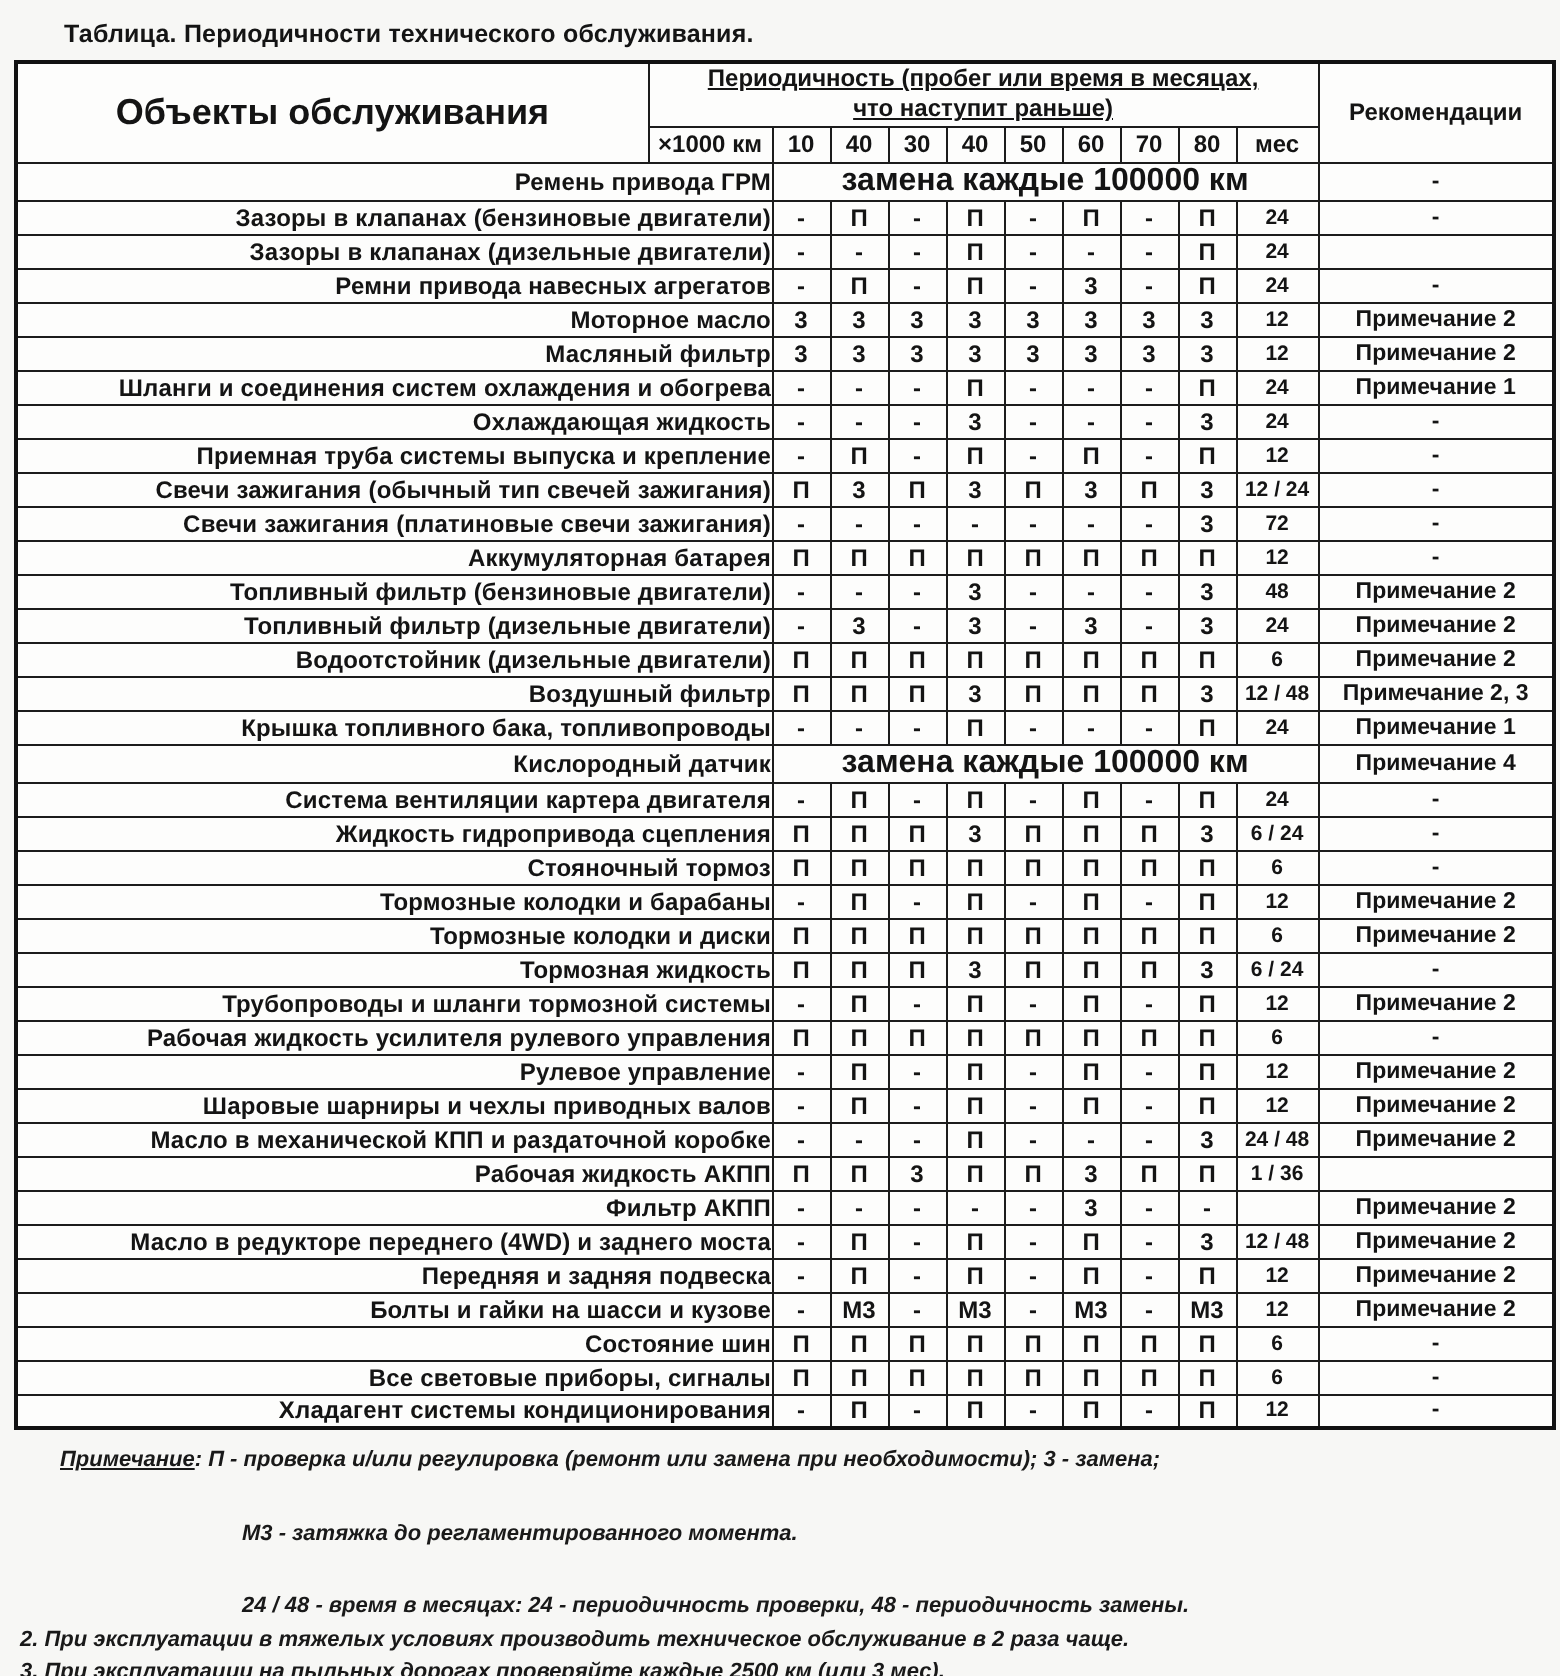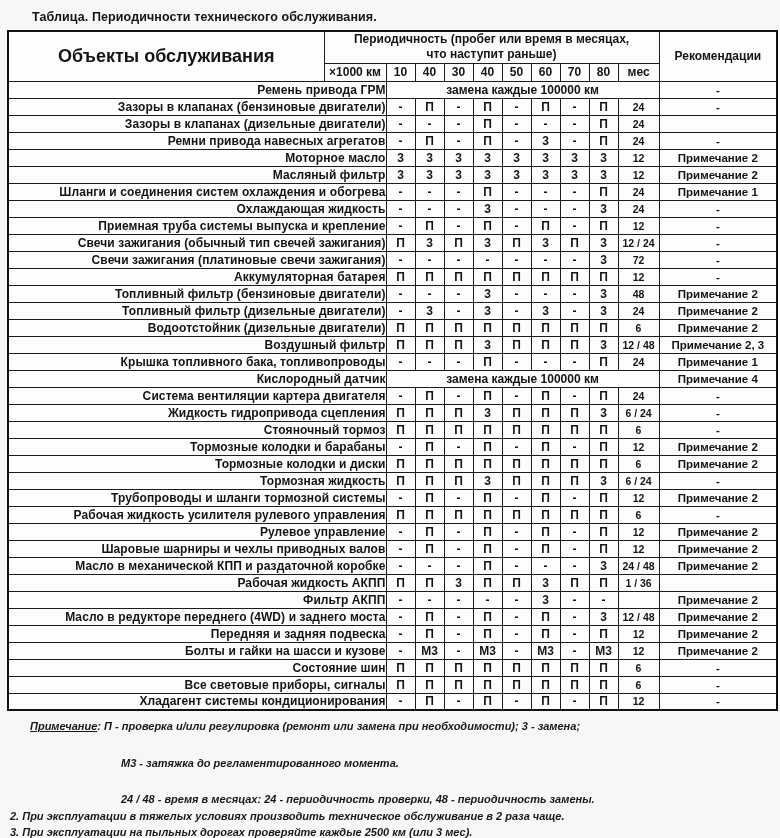--- a/index.html
+++ b/index.html
@@ -31,29 +31,29 @@
     white-space: nowrap;
   }
   table { border: 2px solid #111; }
   thead th {
     font-size: 12px;
     font-weight: 700;
     text-align: center;
     vertical-align: middle;
   }
   th.objects { font-size: 18px; }
-  th.periodicity { height: 32px; white-space: normal; line-height: 15px; padding: 0 28px; }
+  th.periodicity { height: 32px; white-space: normal; line-height: 15px; padding: 0 28px; text-decoration: underline; }
   th.sub { height: 18px; }
   th.kml { font-weight: 700; font-size: 12px; }
   tbody td { height: 17px; font-size: 12px; font-weight: 600; vertical-align: middle; }
   td.name { text-align: right; padding-left: 5px; letter-spacing: 0.1px; }
   td.val, td.mes, td.rec, td.span-cell { text-align: center; }
   td.mes { font-size: 10.5px; }
   td.rec { font-size: 11.5px; }
-  td.span-cell { font-size: 12px; }
+  td.span-cell { font-size: 16px; }
   .notes {
     margin: 7px 0 0 2px;
     font-size: 11px;
     font-style: italic;
     font-weight: 600;
     line-height: 16.5px;
     color: #191919;
   }
   .note-legend-first { padding-left: 22px; }
   .note-indent { padding-left: 113px; margin-top: 20px; }

